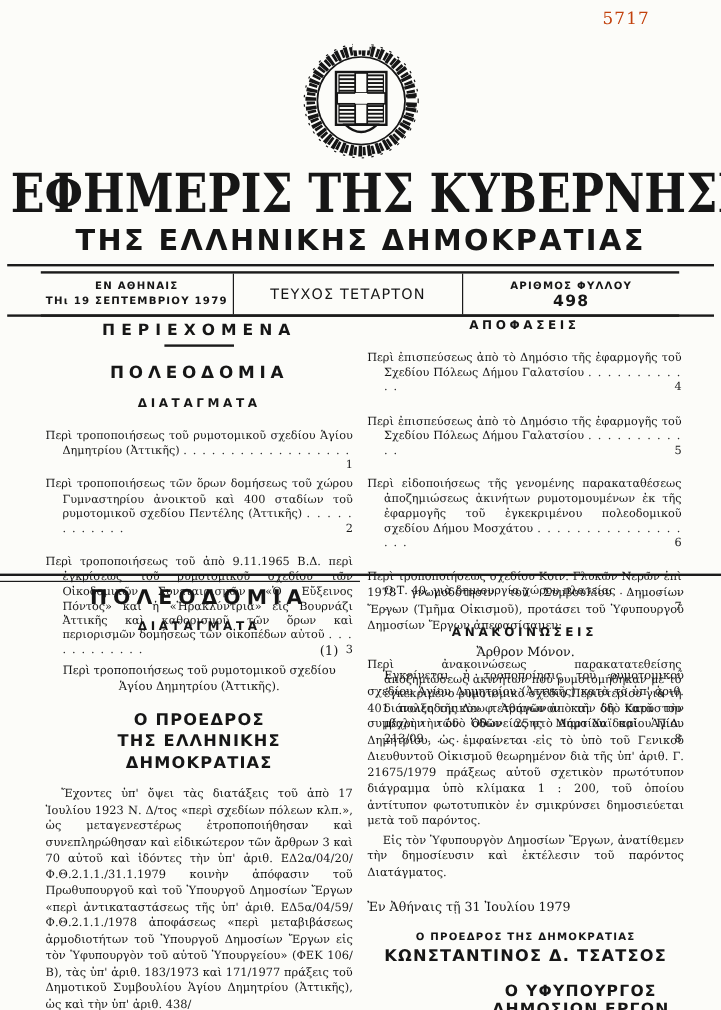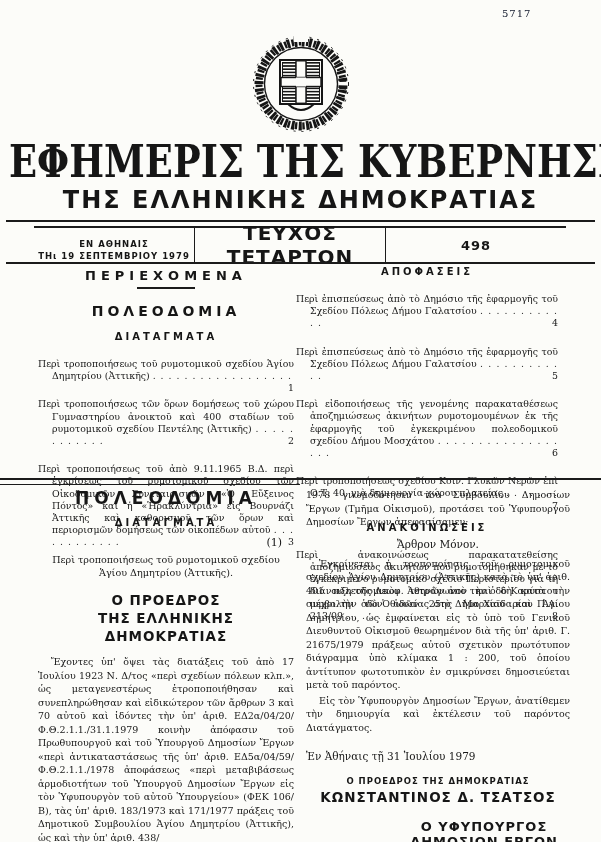--- a/index.html
+++ b/index.html
@@ -6,52 +6,52 @@
   .sheet{
     position:relative;width:601px;height:842px;margin:0 auto;
     background:#fcfcf9;color:#161616;overflow:hidden;
     font-family:"DejaVu Serif",serif;
   }
   .abs{position:absolute;}
   .sans{font-family:"DejaVu Sans","Liberation Sans",sans-serif;}
   .serif{font-family:"DejaVu Serif","Liberation Serif",serif;}
 
   
-  .page-number{top:8px;left:502px;font-size:10px;letter-spacing:1px;color:#0f172a;}
+  .page-number{top:8px;left:502px;font-size:14px;letter-spacing:1px;color:#c2410c;}
   .emblem-wrap{top:26px;left:0;width:601px;text-align:center;}
   .masthead-title{
     top:136px;left:0;width:601px;text-align:center;white-space:nowrap;
     font-weight:bold;font-size:38px;letter-spacing:0px;
     transform:scale(0.97,1.18);transform-origin:50% 20%;
   }
   .masthead-subtitle{
     top:186px;left:0;width:601px;text-align:center;
     font-weight:bold;font-size:24px;letter-spacing:2px;
   }
   .rule{background:#1b1b1b;}
   .rule-masthead{top:220px;left:6px;width:589px;height:2px;}
 
   
   .banner{
     top:226px;left:34px;width:532px;height:34px;
     border-top:2px solid #1b1b1b;border-bottom:2px solid #1b1b1b;
     display:flex;align-items:stretch;
   }
   .banner-cell{display:flex;flex-direction:column;justify-content:center;text-align:center;}
-  .banner-left{width:160px;border-right:1.5px solid #1b1b1b;justify-content:flex-end;}
+  .banner-left{width:160px;border-right:1.5px solid #1b1b1b;}
   .banner-center{width:190px;border-right:1.5px solid #1b1b1b;}
   .banner-right{flex:1;}
   .banner-small{font-size:8.5px;font-weight:bold;letter-spacing:1px;line-height:12px;}
-  .banner-issue{font-size:20px;font-weight:bold;letter-spacing:1px;}
+  .banner-issue{font-size:12px;font-weight:normal;letter-spacing:1px;}
   .banner-number{font-size:13px;font-weight:bold;letter-spacing:1px;line-height:13px;}
   .rule-banner-bottom{top:262px;left:6px;width:589px;height:2px;}
 
   
   .toc-left{top:268px;left:38px;width:256px;}
-  .toc-right{top:266px;left:296px;width:262px;}
+  .toc-right{top:266px;left:306px;width:262px;}
   .toc-title{text-align:center;font-weight:bold;font-size:13px;letter-spacing:5px;}
   .toc-title-underline{width:58px;height:2px;background:#1b1b1b;margin:4px auto 0 auto;}
   .toc-section{text-align:center;font-weight:bold;font-size:14px;letter-spacing:4px;margin-top:14px;}
   .toc-subsection{text-align:center;font-weight:bold;font-size:10px;letter-spacing:3px;margin-top:12px;margin-bottom:6px;}
   .toc-subsection2{margin-top:10px;}
   .toc-entry{
     font-size:9.4px;line-height:12.2px;margin:16px 0 7px 0;
     padding-left:14px;text-indent:-14px;text-align:justify;
   }
   .toc-page{float:right;text-indent:0;font-size:9.4px;}
@@ -125,20 +125,21 @@
 
   <div class="abs banner sans">
     <div class="banner-cell banner-left">
       <div class="banner-small">ΕΝ ΑΘΗΝΑΙΣ</div>
       <div class="banner-small">ΤΗι 19 ΣΕΠΤΕΜΒΡΙΟΥ 1979</div>
     </div>
     <div class="banner-cell banner-center">
       <div class="banner-issue">ΤΕΥΧΟΣ ΤΕΤΑΡΤΟΝ</div>
     </div>
     <div class="banner-cell banner-right">
+      <div class="banner-small">ΑΡΙΘΜΟΣ ΦΥΛΛΟΥ</div>
       <div class="banner-number">498</div>
     </div>
   </div>
   <div class="abs rule rule-banner-bottom"></div>
 
   <div class="abs toc-left">
     <div class="toc-title sans">ΠΕΡΙΕΧΟΜΕΝΑ</div>
     <div class="toc-title-underline"></div>
     <div class="toc-section sans">ΠΟΛΕΟΔΟΜΙΑ</div>
     <div class="toc-subsection sans">ΔΙΑΤΑΓΜΑΤΑ</div>
@@ -205,21 +206,21 @@
       <div>Ο ΠΡΟΕΔΡΟΣ</div>
       <div>ΤΗΣ ΕΛΛΗΝΙΚΗΣ ΔΗΜΟΚΡΑΤΙΑΣ</div>
     </div>
     <p class="para para-indent">Ἔχοντες ὑπ' ὄψει τὰς διατάξεις τοῦ ἀπὸ 17 Ἰουλίου 1923 Ν. Δ/τος «περὶ σχεδίων πόλεων κλπ.», ὡς μεταγενεστέρως ἐτροποποιήθησαν καὶ συνεπληρώθησαν καὶ εἰδικώτερον τῶν ἄρθρων 3 καὶ 70 αὐτοῦ καὶ ἰδόντες τὴν ὑπ' ἀριθ. ΕΔ2α/04/20/Φ.Θ.2.1.1./31.1.1979 κοινὴν ἀπόφασιν τοῦ Πρωθυπουργοῦ καὶ τοῦ Ὑπουργοῦ Δημοσίων Ἔργων «περὶ ἀντικαταστάσεως τῆς ὑπ' ἀριθ. ΕΔ5α/04/59/Φ.Θ.2.1.1./1978 ἀποφάσεως «περὶ μεταβιβάσεως ἁρμοδιοτήτων τοῦ Ὑπουργοῦ Δημοσίων Ἔργων εἰς τὸν Ὑφυπουργὸν τοῦ αὐτοῦ Ὑπουργείου» (ΦΕΚ 106/Β), τὰς ὑπ' ἀριθ. 183/1973 καὶ 171/1977 πράξεις τοῦ Δημοτικοῦ Συμβουλίου Ἁγίου Δημητρίου (Ἀττικῆς), ὡς καὶ τὴν ὑπ' ἀριθ. 438/</p>
   </div>
 
   <div class="abs body-right">
     <p class="para">1978 γνωμοδότησιν τοῦ Συμβουλίου Δημοσίων Ἔργων (Τμῆμα Οἰκισμοῦ), προτάσει τοῦ Ὑφυπουργοῦ Δημοσίων Ἔργων ἀπεφασίσαμεν:</p>
     <div class="article-heading">Ἄρθρον Μόνον.</div>
     <p class="para para-indent">Ἐγκρίνεται ἡ τροποποίησις τοῦ ρυμοτομικοῦ σχεδίου Ἁγίου Δημητρίου (Ἀττικῆς) κατὰ τὸ ὑπ' ἀριθ. 401 πολεοδομικὸν τετράγωνον καὶ δὴ κατὰ τὴν συμβολὴν τῶν ὁδῶν 25ης Μαρτίου καὶ Ἁγίου Δημητρίου, ὡς ἐμφαίνεται εἰς τὸ ὑπὸ τοῦ Γενικοῦ Διευθυντοῦ Οἰκισμοῦ θεωρημένον διὰ τῆς ὑπ' ἀριθ. Γ. 21675/1979 πράξεως αὐτοῦ σχετικὸν πρωτότυπον διάγραμμα ὑπὸ κλίμακα 1 : 200, τοῦ ὁποίου ἀντίτυπον φωτοτυπικὸν ἐν σμικρύνσει δημοσιεύεται μετὰ τοῦ παρόντος.</p>
-    <p class="para para-indent" style="margin-top:2px;">Εἰς τὸν Ὑφυπουργὸν Δημοσίων Ἔργων, ἀνατίθεμεν τὴν δημιουργία καὶ ἐκτέλεσιν τοῦ παρόντος Διατάγματος.</p>
+    <p class="para para-indent" style="margin-top:2px;">Εἰς τὸν Ὑφυπουργὸν Δημοσίων Ἔργων, ἀνατίθεμεν τὴν δημοσίευσιν καὶ ἐκτέλεσιν τοῦ παρόντος Διατάγματος.</p>
     <div class="date-line">Ἐν Ἀθήναις τῇ 31 Ἰουλίου 1979</div>
     <div class="sig-president-title sans">Ο ΠΡΟΕΔΡΟΣ ΤΗΣ ΔΗΜΟΚΡΑΤΙΑΣ</div>
     <div class="sig-president-name sans">ΚΩΝΣΤΑΝΤΙΝΟΣ Δ. ΤΣΑΤΣΟΣ</div>
     <div class="sig-minister">
       <div class="sig-minister-title sans">Ο ΥΦΥΠΟΥΡΓΟΣ ΔΗΜΟΣΙΩΝ ΕΡΓΩΝ</div>
       <div class="sig-minister-name sans">ΣΤΕΦΑΝΟΣ ΜΑΝΟΣ</div>
     </div>
   </div>
 
 </div>

